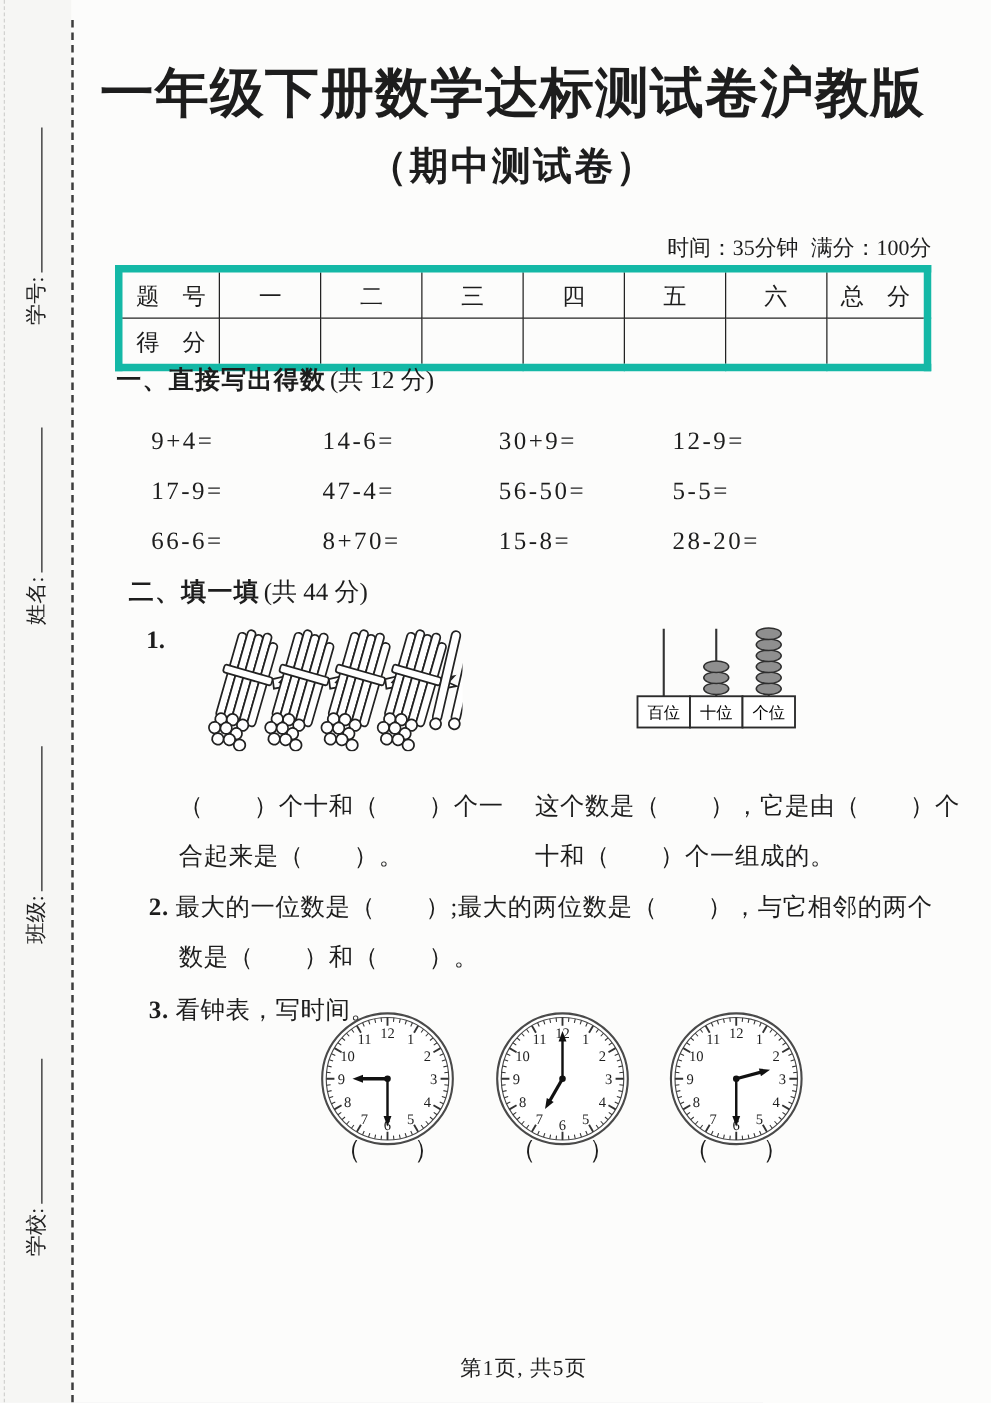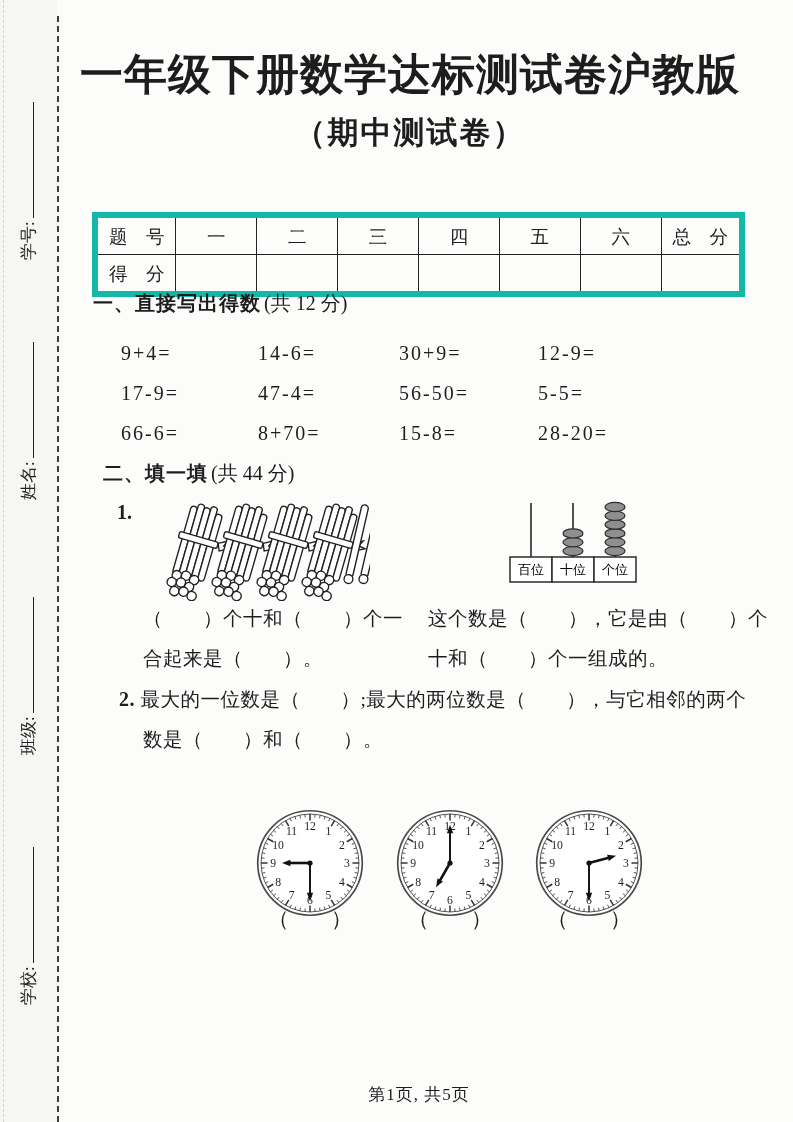--- a/index.html
+++ b/index.html
@@ -31,21 +31,21 @@
   table.score{border:6px solid #14b8a6;}
 
   .sec-head{font-size:20px;white-space:nowrap;}
   .sec-title{font-weight:700;font-family:"Liberation Sans","DejaVu Sans",sans-serif;letter-spacing:1px;}
   .sec-points{font-weight:400;margin-left:3px;}
 
   .problems{left:121px;top:343px;display:grid;grid-template-columns:137px 141px 139px 130px;row-gap:20px;font-size:20px;}
   .problems span{letter-spacing:2px;line-height:20px;}
 
   .qnum{font-weight:700;font-size:20px;}
-  .qline{font-size:19.5px;white-space:nowrap;letter-spacing:0.5px;}
+  .qline{font-size:19.5px;white-space:nowrap;letter-spacing:0.5px;margin-top:26px;}
   .paren-blank{text-align:center;font-size:21px;}
   .footer{left:93px;top:1083px;width:652px;text-align:center;font-size:17px;letter-spacing:1px;}
 
   svg text.ab-label{font-size:13px;font-family:"Liberation Serif","DejaVu Serif",serif;}
 </style>
 </head>
 <body>
 
 <div class="paper">
 
@@ -61,20 +61,23 @@
   </div>
   <div class="side-item" style="top:659px;">
     <span>班级:</span><span class="blank-line"></span>
   </div>
   <div class="side-item" style="top:909px;">
     <span>学校:</span><span class="blank-line"></span>
   </div>
 
   <div class="abs subtitle">（期中测试卷）</div>
   <div class="abs title">一年级下册数学达标测试卷沪教版</div>
+  <div class="abs meta">
+    <span>时间：35分钟</span><span>满分：100分</span>
+  </div>
 
   <table class="score">
     <tbody>
         <tr>
       <th>题　号</th>
       <th>一</th>
       <th>二</th>
       <th>三</th>
       <th>四</th>
       <th>五</th>
@@ -176,20 +179,24 @@
   <div class="abs qline" style="left:428px;top:605px;">这个数是（　　），它是由（　　）个</div>
   <div class="abs qline" style="left:143px;top:645px;">合起来是（　　）。</div>
   <div class="abs qline" style="left:428px;top:645px;">十和（　　）个一组成的。</div>
 
   <div class="abs qline" style="left:119px;top:686px;">
     <span class="qnum">2.</span>
     <span>最大的一位数是（　　）;最大的两位数是（　　），与它相邻的两个</span>
   </div>
   <div class="abs qline" style="left:143px;top:726px;">数是（　　）和（　　）。</div>
 
+  <div class="abs qline" style="left:119px;top:768px;">
+    <span class="qnum">3.</span>
+    <span>看钟表，写时间。</span>
+  </div>
 
   <svg class="abs" style="left:254px;top:807px;" width="112" height="112" viewBox="-60 -60 120 120">
       <circle cx="0" cy="0" r="56" fill="#fff" stroke="#4a4a4a" stroke-width="1.8"></circle>
       <circle cx="0" cy="0" r="52.5" fill="none" stroke="#4a4a4a" stroke-width="1"></circle>
       <line x1="0" y1="-52.5" x2="0" y2="-45.5" stroke="#333" stroke-width="1.6"></line>
       <line x1="5.487744321551807" y1="-52.212399506834345" x2="5.1218947001150195" y2="-48.731572873045394" stroke="#333" stroke-width="0.9"></line>
       <line x1="10.915363767932364" y1="-51.3527490385248" x2="10.187672850070207" y2="-47.92923243595648" stroke="#333" stroke-width="0.9"></line>
       <line x1="16.22339220468474" y1="-49.93046710549556" x2="15.141832724372422" y2="-46.60176929846252" stroke="#333" stroke-width="0.9"></line>
       <line x1="21.35367376147951" y1="-47.961136526236544" x2="19.930095510714207" y2="-44.76372742448744" stroke="#333" stroke-width="0.9"></line>
       <line x1="26.249999999999996" y1="-45.46633369868303" x2="22.749999999999996" y2="-39.404155872191964" stroke="#333" stroke-width="1.6"></line>

